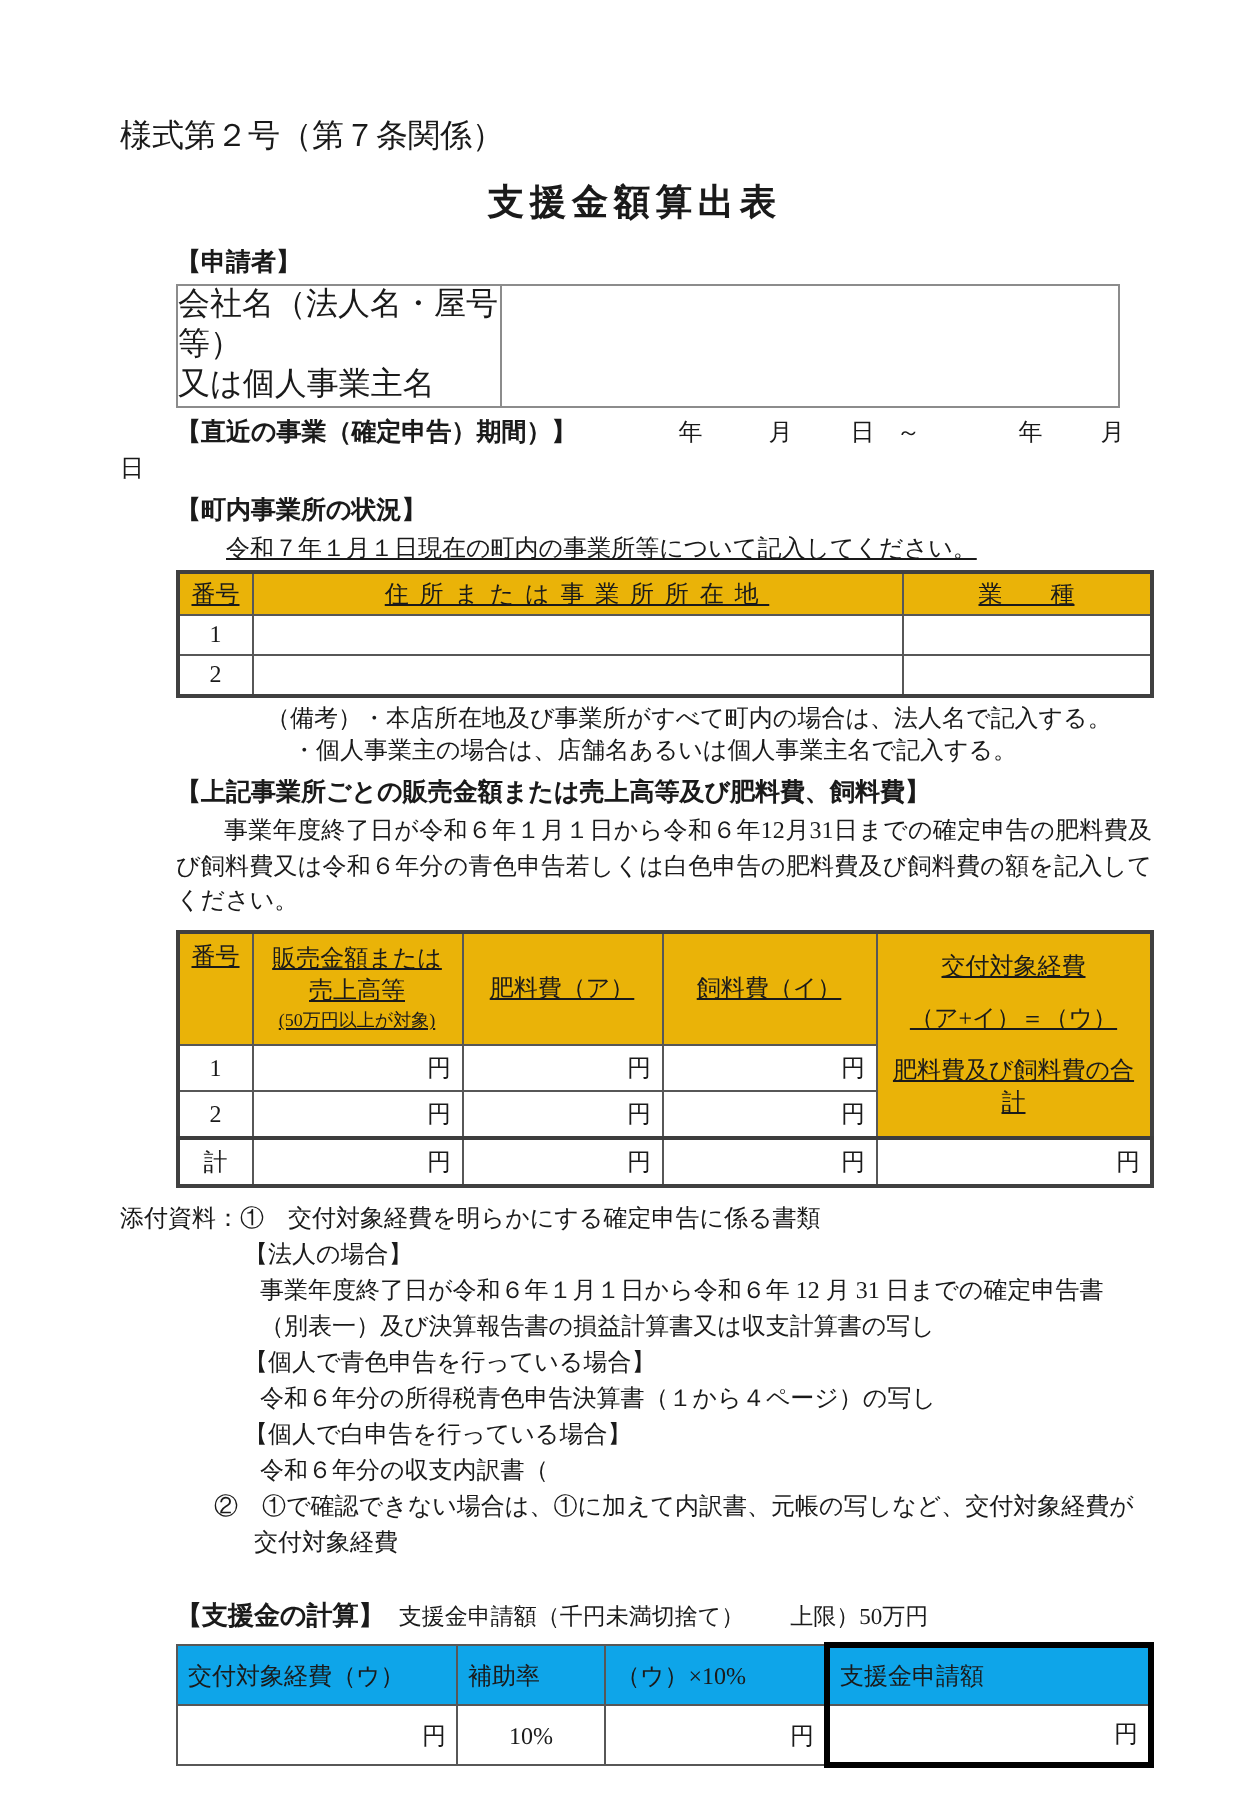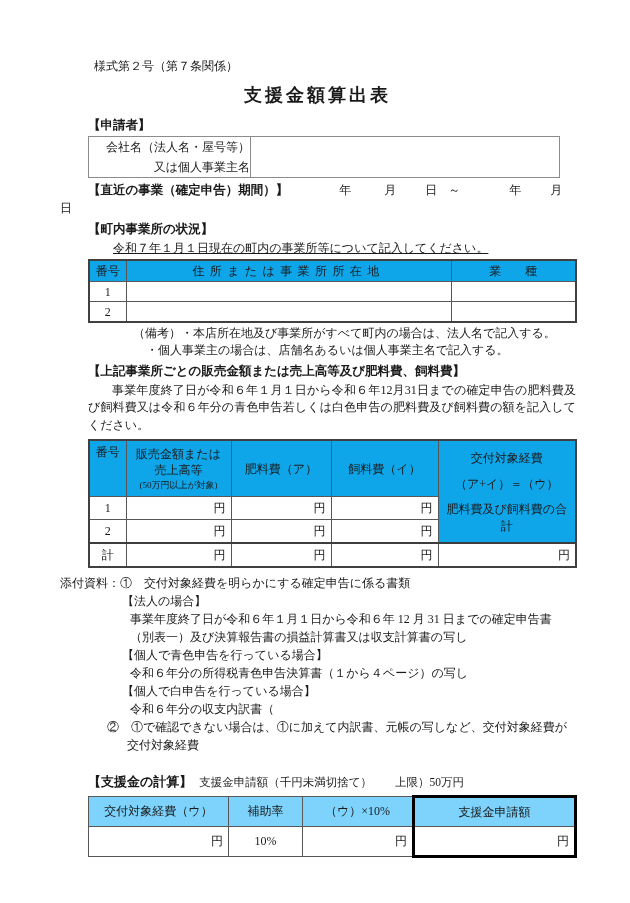--- a/index.html
+++ b/index.html
@@ -3,37 +3,37 @@
 <meta charset="utf-8">
 <style>
   html,body{margin:0;padding:0;background:#e8e8e8;}
   .page{
     width:630px;height:903px;background:#ffffff;position:relative;
     font-family:"Liberation Serif","DejaVu Serif",serif;
     color:#1a1a1a;font-size:12px;line-height:1.35;overflow:hidden;
     box-sizing:border-box;padding:58px 55px 0 60px;
   }
   .gothic{font-family:"Liberation Sans","DejaVu Sans",sans-serif;font-weight:bold;}
-  .form-no{font-size:12px;margin-left:34px;}
+  .form-no{font-size:16px;}
   .page-title{text-align:center;font-size:18px;letter-spacing:3px;margin:9px 0 10px 0;}
   .sec-heading{font-size:12.5px;margin-left:28px;margin-top:5px;}
   
   .applicant-table{border-collapse:collapse;table-layout:fixed;margin-left:28px;margin-top:2px;width:472px;}
   .applicant-table td{border:1px solid #8c8c8c;padding:0;}
-  .applicant-label{width:162px;text-align:right;font-size:12px;}
+  .applicant-label{width:162px;text-align:left;font-size:16px;}
   .applicant-label span{display:block;line-height:20px;}
   
   .period-line{margin-left:28px;margin-top:4px;white-space:nowrap;}
   .period-line .d{display:inline-block;}
   .wrap-day{margin-left:0;margin-top:1px;}
   .instruction{margin-left:53px;margin-top:2px;text-decoration:underline;}
   
   .dt{border-collapse:collapse;table-layout:fixed;margin-left:28px;border:2px solid #404040;}
   .dt td{border:1px solid #575757;padding:0 5px;font-size:12px;overflow:hidden;}
-  .dt .hd{background:#0ea5e9;text-align:center;}
+  .dt .hd{background:#eab308;text-align:center;text-decoration:underline;}
   .yen{text-align:right;}
   .num{text-align:center;padding:0;}
   
   .offices-table{width:487px;margin-top:3px;}
   .offices-table td{height:19px;}
   .offices-table .hrow td{height:20px;}
   .addr-hd{letter-spacing:0.45em;}
   .remarks{margin-left:73px;margin-top:2px;}
   .remark2{margin-left:86px;}
   .sales-para{margin-left:28px;margin-top:2px;width:488px;text-indent:24px;text-align:justify;line-height:17.5px;}
@@ -51,21 +51,21 @@
   .attachments{margin-top:6px;line-height:18px;}
   .att-case{margin-left:62px;}
   .att-inner{margin-left:70px;}
   .att-item2{margin-left:47px;}
   .att-item2b{margin-left:67px;}
   
   .calc-line{margin-left:28px;margin-top:19px;white-space:nowrap;}
   .calc-sub{font-size:11.5px;margin-left:4px;font-family:"Liberation Serif","DejaVu Serif",serif;font-weight:normal;}
   .calc-table{width:487px;margin-top:4px;border:1.5px solid #404040;}
   .calc-table td{height:28px;}
-  .calc-table .hrow td{background:#7dd3fc;text-align:center;}
+  .calc-table .hrow td{background:#0ea5e9;}
   .thick-t{border-left:3px solid #000 !important;border-right:3px solid #000 !important;border-top:3px solid #000 !important;}
   .thick-b{border-left:3px solid #000 !important;border-right:3px solid #000 !important;border-bottom:3px solid #000 !important;}
 </style>
 </head>
 <body>
 
 <div class="page">
 
   <div class="form-no">様式第２号（第７条関係）</div>
   <div class="page-title gothic">支援金額算出表</div>

